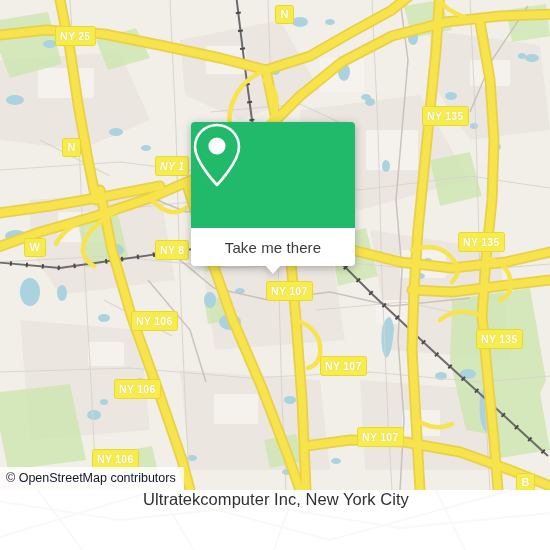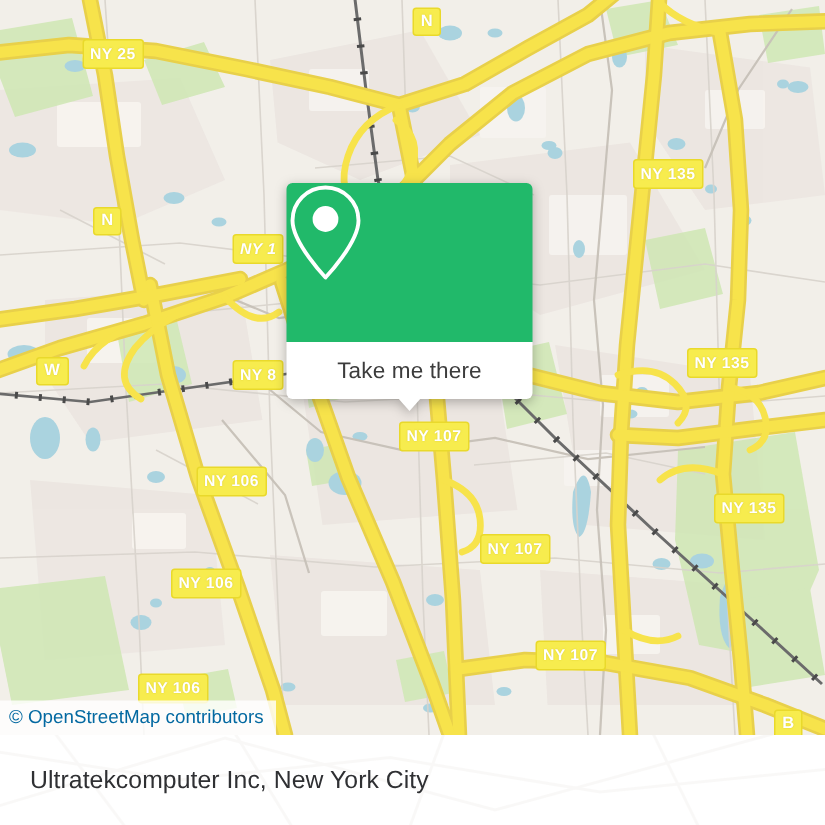--- a/index.html
+++ b/index.html
@@ -56,21 +56,21 @@
     font-size: 11px;
     padding: 3px 4.5px;
   }
 
   
   #attrib {
     position: absolute;
     left: 0;
     bottom: 0;
     background: rgba(255,255,255,0.80);
-    color: #0369a1;
+    color: #0f172a;
     font-family: "Liberation Sans", sans-serif;
     font-size: 12.5px;
     line-height: 1;
     padding: 5px 8px 6px 6px;
     z-index: 20;
   }
 
   
   #popup {
     position: absolute;
@@ -128,20 +128,21 @@
   }
   #footer .frow {
     position: relative;
     z-index: 2;
     height: 60px;
     display: flex;
     align-items: center;
     justify-content: space-between;
     padding: 0 18px 0 20px;
     box-sizing: border-box;
+    flex-direction: column;
   }
   #place-name {
     color: #2f3033;
     font-family: "Liberation Sans", sans-serif;
     font-size: 16.5px;
     letter-spacing: 0.05px;
     white-space: nowrap;
   }
   #brand {
     display: flex;

